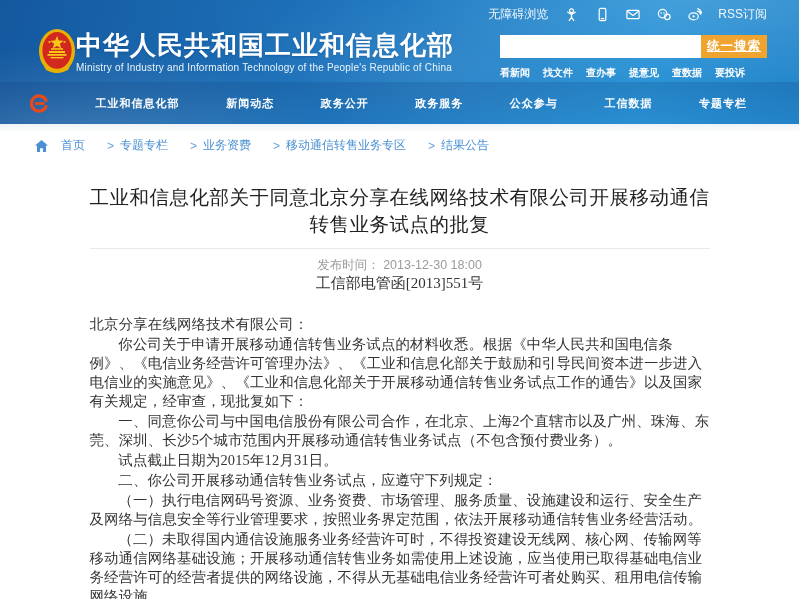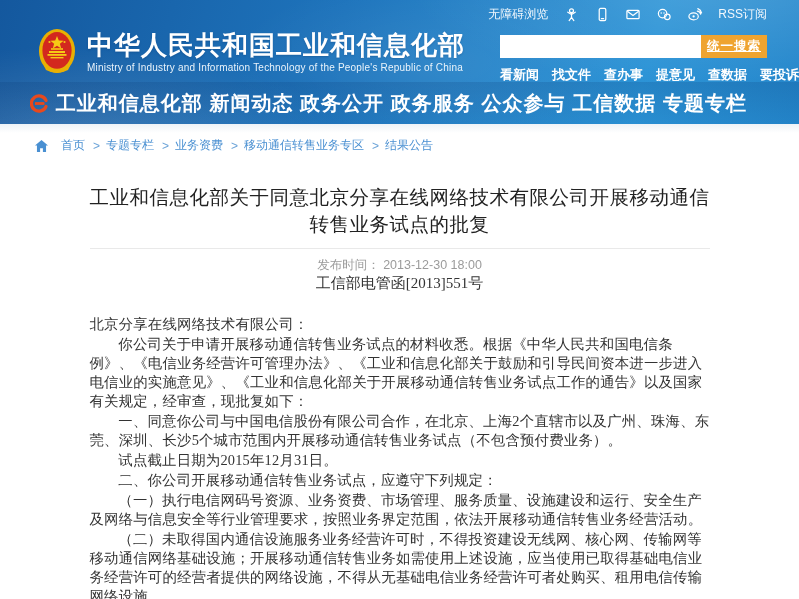--- a/index.html
+++ b/index.html
@@ -20,41 +20,41 @@
   }
   .top-strip {
     height:28px; display:flex; align-items:center; justify-content:flex-end;
     padding-right:32px; gap:15px; font-size:12px; color:#f2f8fd;
   }
   .top-strip a { color:#f2f8fd; text-decoration:none; cursor:pointer; }
   .tool-icon { width:16px; height:16px; display:inline-flex; align-items:center; justify-content:center; cursor:pointer; }
   .tool-icon svg { display:block; }
 
   .header-main { height:54px; display:flex; align-items:flex-start; padding:0 32px 0 38px; }
-  .brand { display:flex; align-items:center; gap:11px; }
+  .brand { display:flex; align-items:center; }
   .emblem { width:38px; height:47px; flex:0 0 auto; }
   .brand-text .site-title { font-size:26px; font-weight:700; letter-spacing:1px; line-height:30px; text-shadow:0 1px 2px rgba(0,40,90,.25); }
   .brand-text .site-subtitle { font-size:10px; color:#e9f3fb; margin-top:2px; letter-spacing:.2px; }
 
   .search-col { margin-left:auto; width:267px; margin-top:7px; }
   .search-row { display:flex; height:23px; }
   .search-input {
     flex:1; border:none; outline:none; padding:0 8px; font-size:12px; color:#333;
     border-radius:0;
   }
   .search-btn {
     width:66px; border:none; background:#efa430; color:#fff; font-weight:700;
     font-size:12.5px; cursor:pointer; letter-spacing:1px;text-decoration:underline;
   }
-  .quick-links { display:flex; gap:13px; margin-top:8px; font-size:13px; font-weight:600; }
+  .quick-links { display:flex; gap:13px; margin-top:8px; font-size:10px; font-weight:600; }
   .quick-links a { color:#fff; text-decoration:none; cursor:pointer; white-space:nowrap; }
 
   .main-nav {
     height:42px; display:flex; align-items:center; justify-content:space-between;
-    padding:0 52px 0 30px; font-size:20px; font-weight:700;
+    padding:0 52px 0 30px; font-size:11px; font-weight:700;
     background:linear-gradient(180deg, rgba(6,52,110,.18), rgba(6,52,110,.04));
   }
   .main-nav .nav-item { color:#fff; text-decoration:none; cursor:pointer; letter-spacing:1px; }
   .nav-logo { width:19px; height:19px; display:inline-flex; }
 
   
   .below-header { background:linear-gradient(180deg,#eef3f7 0, #ffffff 9px); }
   .breadcrumb {
     padding:13px 0 0 35px; font-size:12px; color:#4a90d2;
     display:flex; align-items:center; gap:6px;
@@ -179,21 +179,21 @@
   </div>
 
   <div class="below-header">
 
     <div class="breadcrumb">
       <span class="home-icon">
         <svg width="13" height="12" viewBox="0 0 12 11" fill="#4a90d2">
           <path d="M6 0 L12 5 H10.2 V11 H7.3 V7.6 H4.7 V11 H1.8 V5 H0 Z"></path>
         </svg>
       </span>
-      <span style="display:flex;gap:8px;">
+      <span style="display:flex;gap:22px;">
           <span class="crumb">
           <span class="sep"></span>
           <a class="crumb-label">首页</a>
         </span>
           <span class="crumb">
           <span class="sep">&gt;</span>
           <a class="crumb-label">专题专栏</a>
         </span>
           <span class="crumb">
           <span class="sep">&gt;</span>

